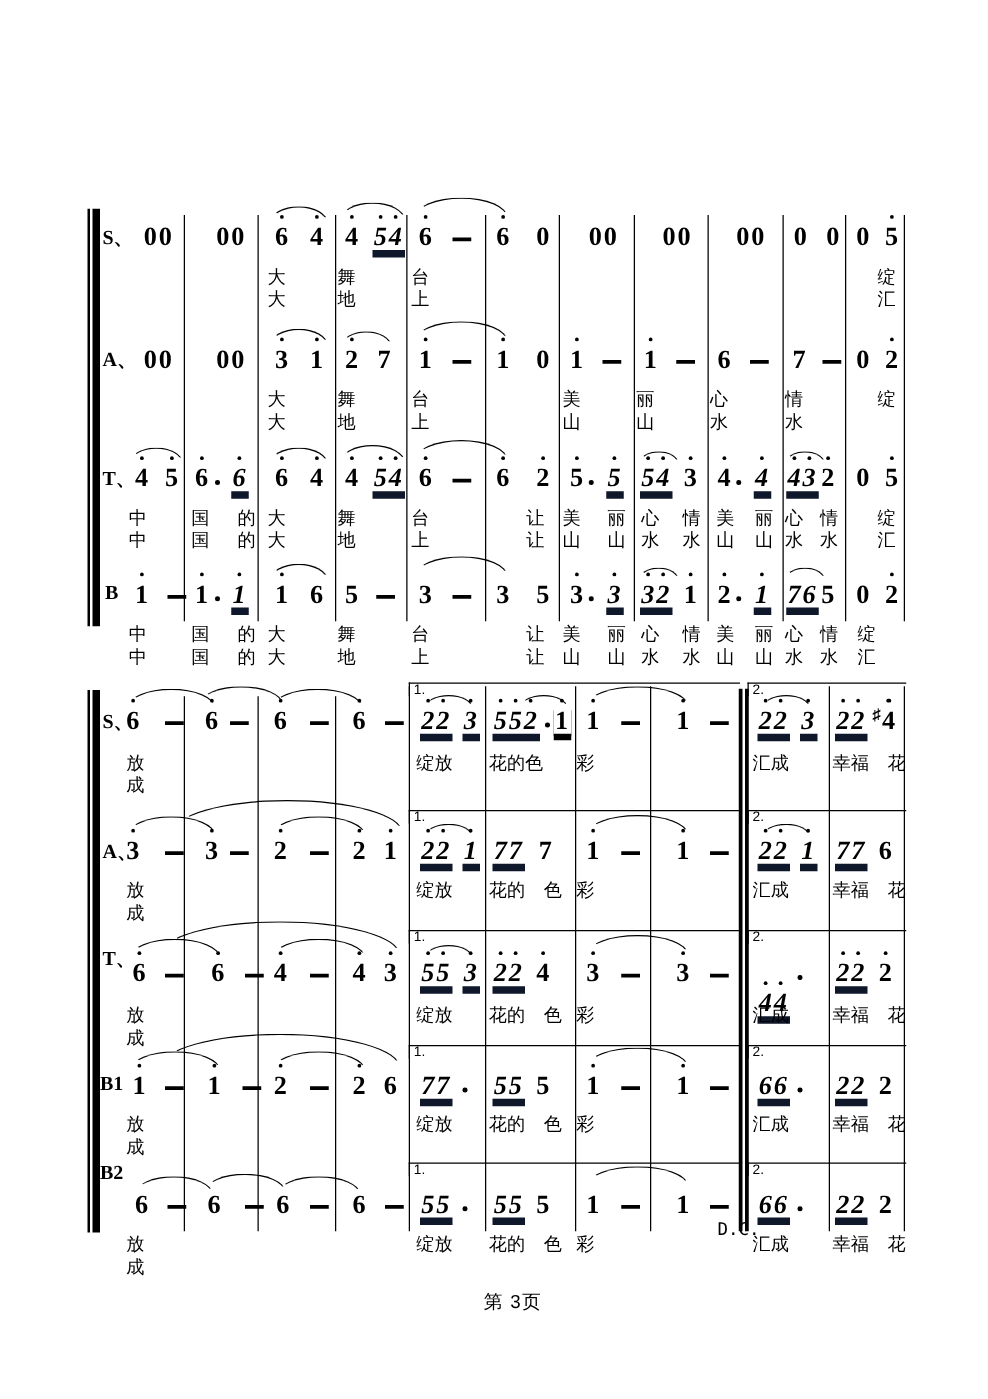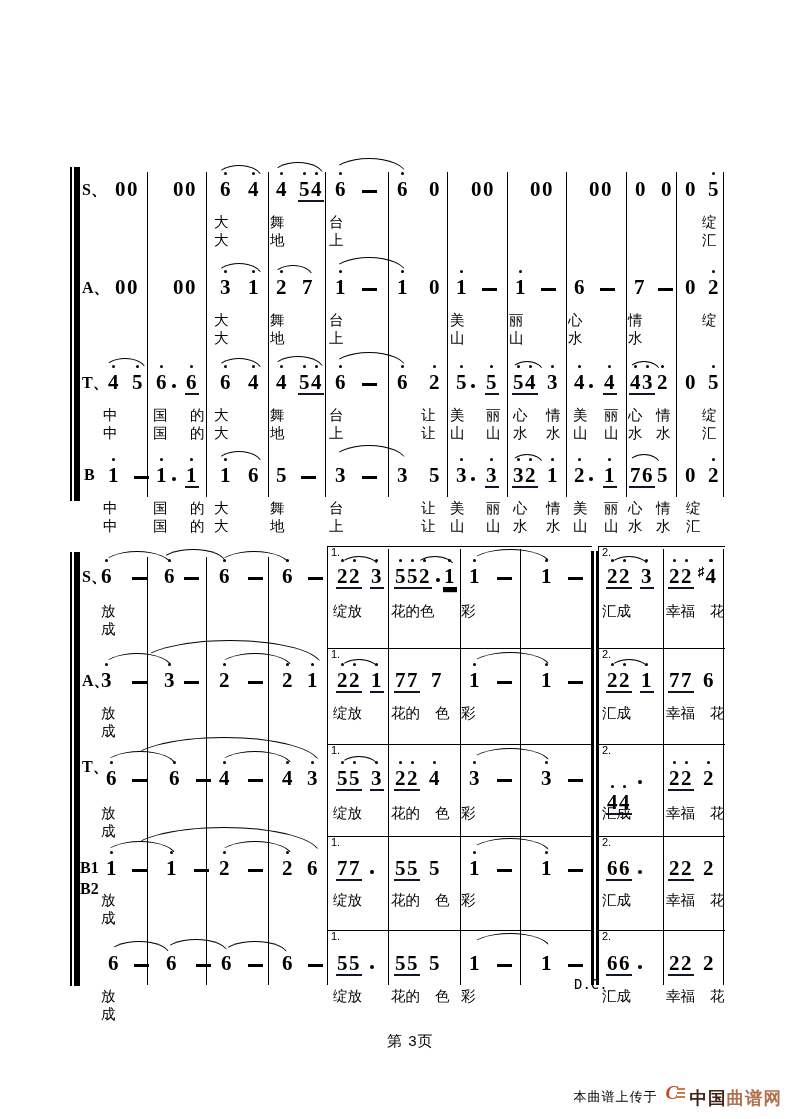--- a/index.html
+++ b/index.html
@@ -5,21 +5,21 @@
   html,body{margin:0;padding:0;background:#fff;}
   .page{position:relative;width:790px;height:1119px;background:#ffffff;overflow:hidden;
         font-family:"Liberation Sans",sans-serif;color:#000;}
   .bl{position:absolute;width:1.4px;background:#000;}
   .bl.md{width:2.6px;}
   .brace-thin{position:absolute;width:1.8px;background:#000;}
   .brace-thick{position:absolute;width:5.5px;background:#000;}
   .note{position:absolute;font-family:"Liberation Serif",serif;font-weight:bold;font-size:21px;
         line-height:22px;white-space:nowrap;}
   .grp{display:inline-block;letter-spacing:1.5px;padding:0 1px;}
-  .grp.u1{border-bottom:2px solid #0f172a;}
+  .grp.u1{border-bottom:6px solid #0f172a;font-style:italic;}
   .grp.u2{border-bottom:2px solid #000;box-shadow:0 3.2px 0 #000;}
   .ch{position:relative;display:inline-block;}
   .ch .od{position:absolute;left:50%;top:-6.5px;width:3.6px;height:3.6px;margin-left:-2.5px;
           border-radius:50%;background:#000;}
   .sh{font-size:13px;position:relative;top:-7px;font-weight:bold;letter-spacing:0;}
   .dash{position:absolute;height:2.7px;width:15px;background:#000;}
   .aug{position:absolute;width:3.8px;height:3.8px;border-radius:50%;background:#000;}
   .lyr{position:absolute;font-size:14.5px;line-height:17.5px;text-align:center;white-space:nowrap;}
   .plabel{position:absolute;font-family:"Liberation Serif",serif;font-weight:bold;font-size:16px;}
   .slur{position:absolute;border:1.4px solid transparent;border-top-color:#000;
@@ -556,21 +556,21 @@
       </div>
       <div class="lyr" style="left: 602px; top: 892px;">
         <div>汇成</div>
       </div>
       <div class="lyr" style="left: 666px; top: 892px;">
         <div>幸福</div>
       </div>
       <div class="lyr" style="left: 710px; top: 892px;">
         <div>花</div>
       </div>
-      <div class="plabel" style="left: 80px; top: 880px;">B2</div>
+      <div class="plabel" style="left: 80px; top: 930px;">B2</div>
       <div class="note" style="left: 107px; top: 952px;"><span class="grp"><span class="ch">6</span></span></div>
       <div class="dash" style="left: 134px; top: 964px;"></div>
       <div class="note" style="left: 165px; top: 952px;"><span class="grp"><span class="ch">6</span></span></div>
       <div class="dash" style="left: 196px; top: 964px;"></div>
       <div class="note" style="left: 220px; top: 952px;"><span class="grp"><span class="ch">6</span></span></div>
       <div class="dash" style="left: 248px; top: 964px;"></div>
       <div class="note" style="left: 281px; top: 952px;"><span class="grp"><span class="ch">6</span></span></div>
       <div class="dash" style="left: 308px; top: 964px;"></div>
       <div class="note" style="left: 336px; top: 952px;"><span class="grp u1"><span class="ch">5</span><span class="ch">5</span></span></div>
       <div class="aug" style="left: 370px; top: 965px;"></div>
@@ -631,16 +631,13 @@
       <div class="slur" style="left: 218px; top: 841px; width: 72px; height: 13px;"></div>
       <div class="slur" style="left: 128px; top: 827px; width: 190px; height: 25px;"></div>
       <div class="slur" style="left: 470px; top: 838px; width: 78px; height: 13px;"></div>
       <div class="slur" style="left: 108px; top: 941px; width: 60px; height: 12px;"></div>
       <div class="slur" style="left: 164px; top: 939px; width: 62px; height: 12px;"></div>
       <div class="slur" style="left: 222px; top: 941px; width: 64px; height: 12px;"></div>
       <div class="slur" style="left: 470px; top: 933px; width: 78px; height: 13px;"></div>
     </div>
   <div class="dc">D.C.</div>
   <div class="pageno">第 3页</div>
-  <div class="footer">
-    <span class="pre">本曲谱上传于</span><span class="logo"><span class="c">C</span><span class="bar" style="top:3px"></span><span class="bar" style="top:7px"></span><span class="bar" style="top:11px"></span></span><span class="site"><span class="s1">中国</span><span class="s2">曲谱网</span></span>
-  </div>
 </div>
 
 </body></html>

